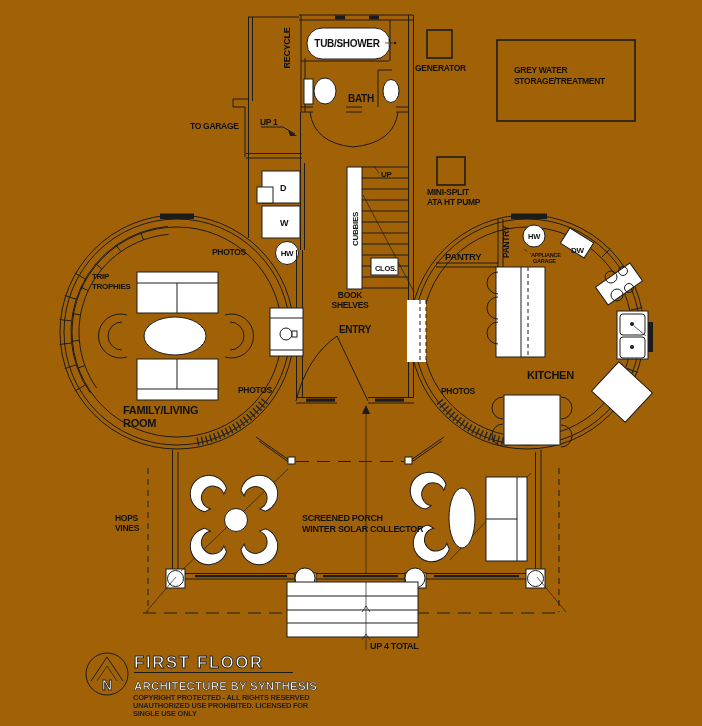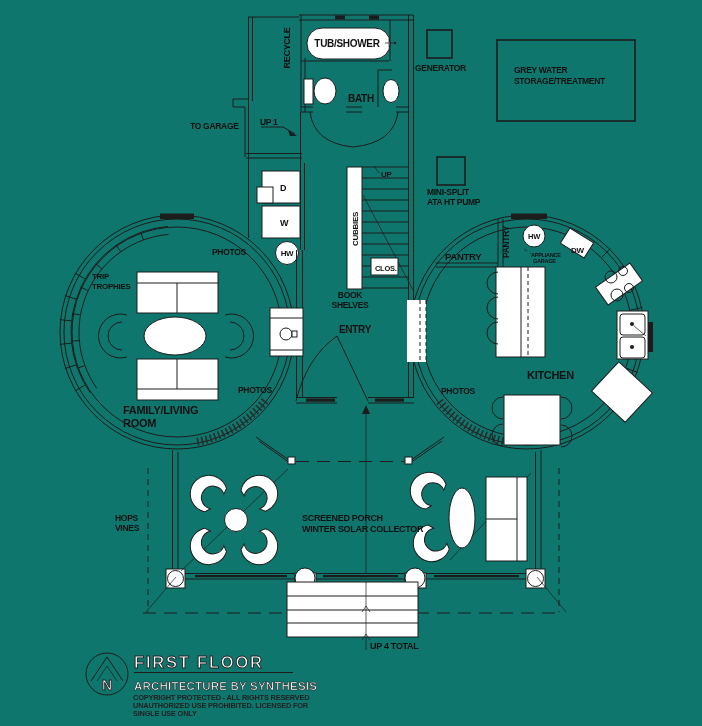--- a/index.html
+++ b/index.html
@@ -1,16 +1,16 @@
 <!DOCTYPE html>
 <html><head>
 <meta charset="utf-8">
 <style>
   html,body{margin:0;padding:0;background:#fff;}
-  #sheet{position:relative;width:702px;height:726px;background:#0f766e;overflow:hidden;}
+  #sheet{position:relative;width:702px;height:726px;background:#a16207;overflow:hidden;}
   svg{position:absolute;left:0;top:0;}
   .ln{stroke:#1c1c1c;stroke-width:1;fill:none;}
   .ln2{stroke:#1c1c1c;stroke-width:1.6;fill:none;}
   .thin{stroke:#1c1c1c;stroke-width:0.7;fill:none;}
   .wf{fill:#ffffff;stroke:#1c1c1c;stroke-width:1;}
   .dk{fill:#1c1c1c;stroke:none;}
   .dash1{stroke-dasharray:13 8;}
   .dash2{stroke-dasharray:6 5;}
   .dash3{stroke-dasharray:4 3;}
   .hatch{stroke:#2a2a2a;stroke-width:8;fill:none;stroke-dasharray:1.6 2.8;}

